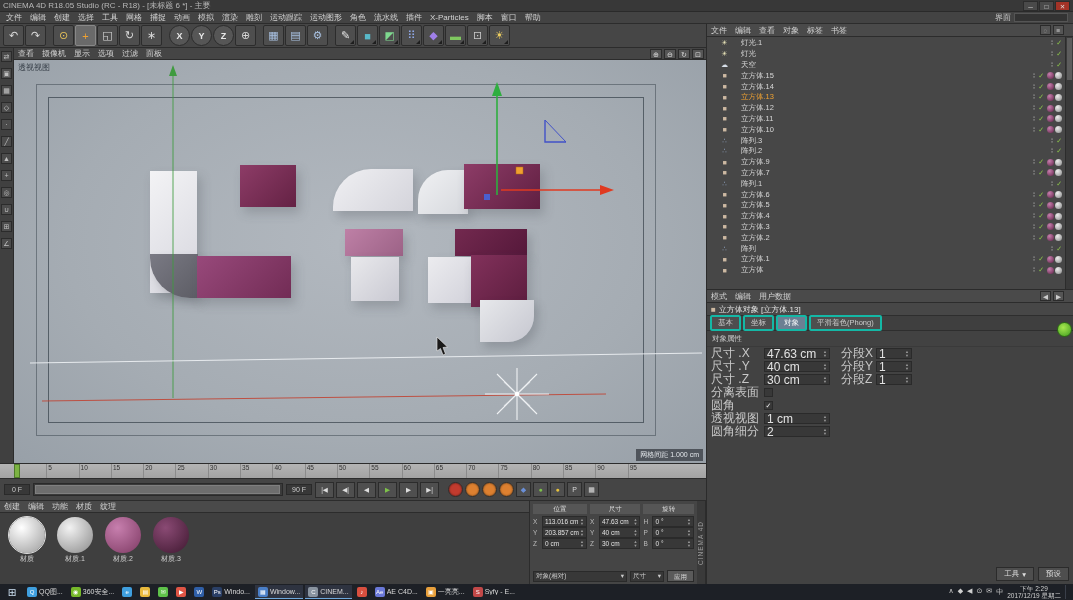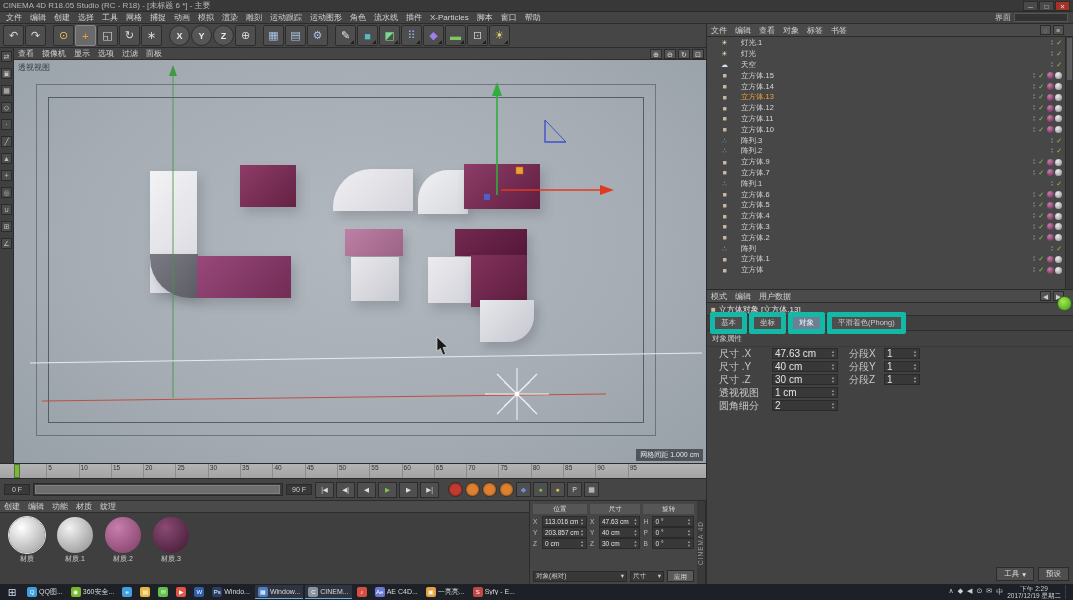--- a/index.html
+++ b/index.html
@@ -101,24 +101,24 @@
   .om-mats .m1{background:radial-gradient(circle at 35% 30%, #c77fae, #5f2347);}
   .om-mats .m2{background:radial-gradient(circle at 35% 30%, #eee, #8a8a8a);}
   .om-scroll{position:absolute;right:0;top:13px;bottom:0;width:8px;background:#3a3a3a;border-left:1px solid #2c2c2c;}
   .om-scroll .thumb{margin:1px;height:42px;background:#5c5c5c;}
 
   
   .attr{background:#424242;flex:none;}
   .attr-title{height:13px;display:flex;align-items:center;gap:3px;padding:0 4px;font-size:8px;color:#e4e4e4;background:#474747;border-bottom:1px solid #2e2e2e;}
   .attr-cube{color:#cdb9a2;font-size:8px;}
   .attr-tabs{height:15px;display:flex;gap:2px;padding:1px 3px;background:#3f3f3f;align-items:center;border-bottom:1px solid #2e2e2e;}
-  .attr-tab{padding:1px 6px;background:#4e4e4e;border:5px solid #14b8a6;font-size:7.5px;color:#ccc;border-radius:2px;white-space:nowrap;}
+  .attr-tab{padding:1px 6px;background:#4e4e4e;border:2px solid #14b8a6;font-size:7.5px;color:#ccc;border-radius:2px;white-space:nowrap;}
   .attr-tab.active{background:#6c7f93;color:#fff;}
   .attr-section{font-size:7.5px;color:#d0d0d0;padding:3px 5px 2px;border-bottom:1px solid #3a3a3a;}
-  .attr-row{display:flex;align-items:center;gap:3px;padding:1px 12px;font-size:10px;height:13px;}
+  .attr-row{display:flex;align-items:center;gap:3px;padding:1px 4px;font-size:12px;height:13px;}
   .attr-label{width:50px;color:#c8c8c8;white-space:nowrap;}
   .attr-label2{width:32px;margin-left:8px;}
   .attr-field{width:66px;background:#383838;border:1px solid #2a2a2a;height:11px;display:flex;align-items:center;justify-content:space-between;padding:0 1px 0 2px;color:#e2e2e2;}
   .attr-field.small{width:36px;}
   .stp{display:block;color:#999;font-size:4px;line-height:4px;width:6px;text-align:center;}
   .stp::before{content:"▲";display:block;}
   .stp::after{content:"▼";display:block;}
   .checkbox{width:9px;height:9px;background:#383838;border:1px solid #2a2a2a;font-size:7px;color:#ececec;line-height:8px;text-align:center;}
   .checkbox.checked::after{content:"✓";}
   .right-blank{flex:1;position:relative;background:#424242;}
@@ -891,20 +891,31 @@
               <span class="attr-label attr-label2">分段Z</span>
               <span class="attr-field small">
                 <span>1</span>
                 <i class="stp"></i>
               </span>
             </div>
           </div>
         <div>
 
         <div class="attr-row">
+              <span class="attr-label">分离表面</span>
+              <span class="checkbox"></span>
+            </div>
+            <div class="attr-row">
+              <span class="attr-label">圆角</span>
+              <span class="checkbox checked"></span>
+            </div>
+          </div>
+        <div>
+
+        <div class="attr-row">
               <span class="attr-label">透视视图</span>
               <span class="attr-field">
                 <span>1 cm</span>
                 <i class="stp"></i>
               </span>
             </div>
             <div class="attr-row">
               <span class="attr-label">圆角细分</span>
               <span class="attr-field">
                 <span>2</span>

